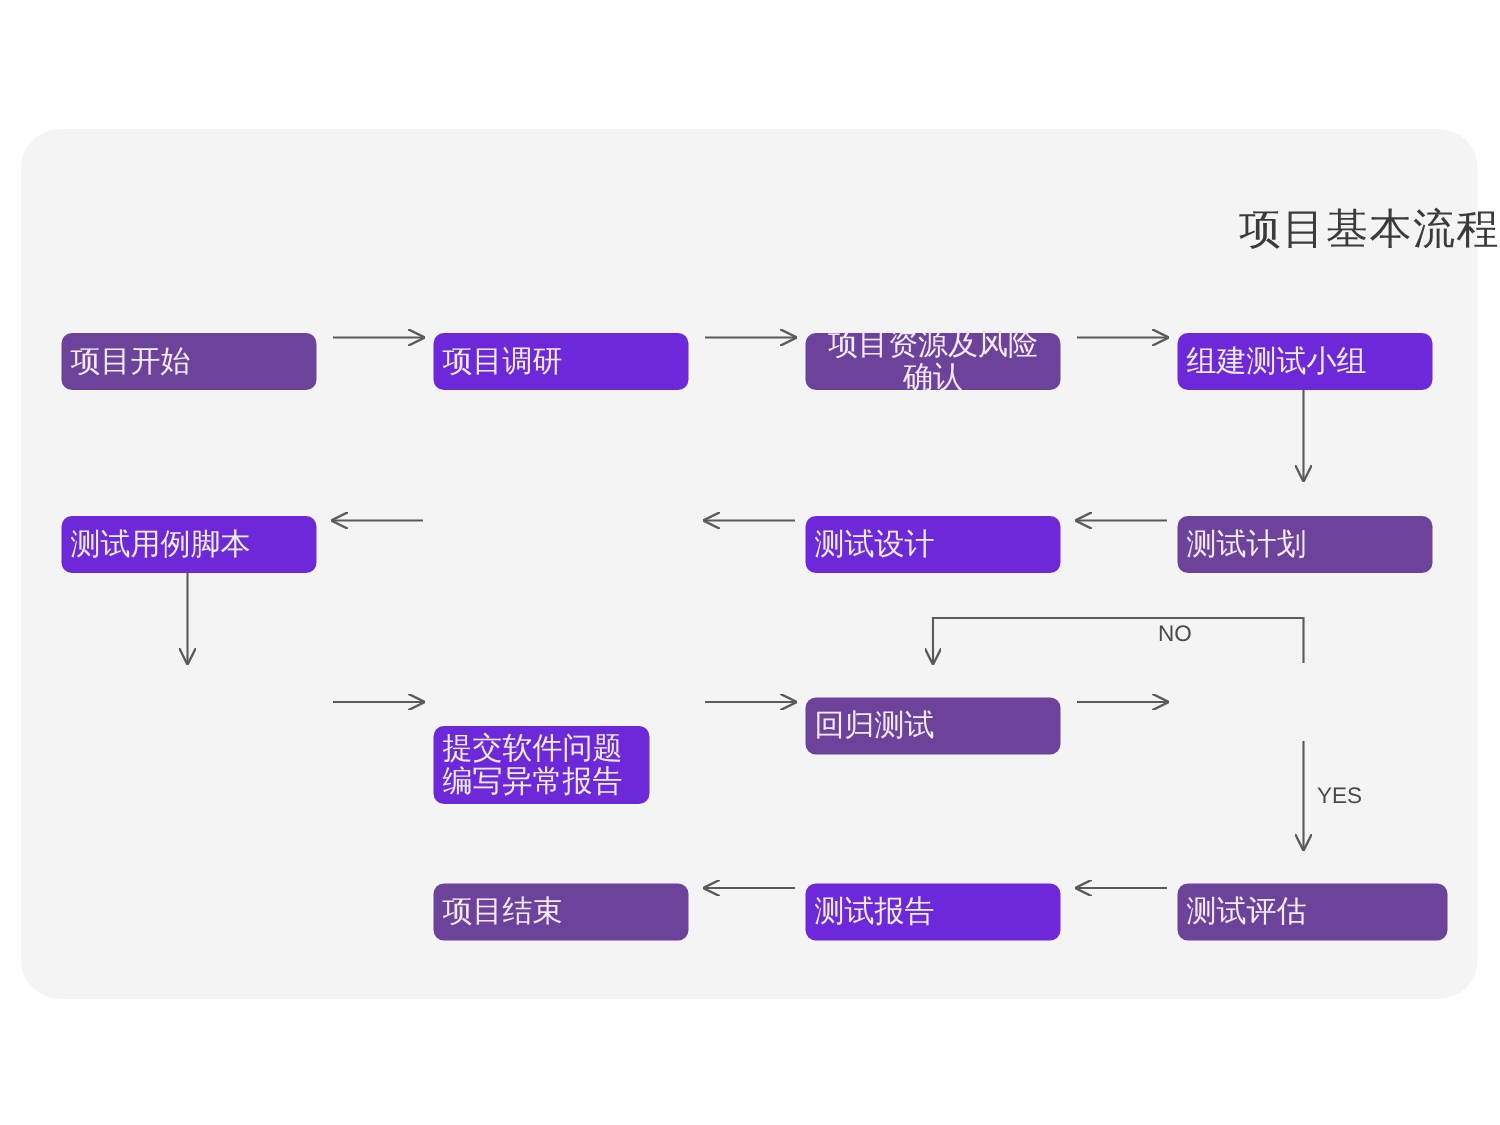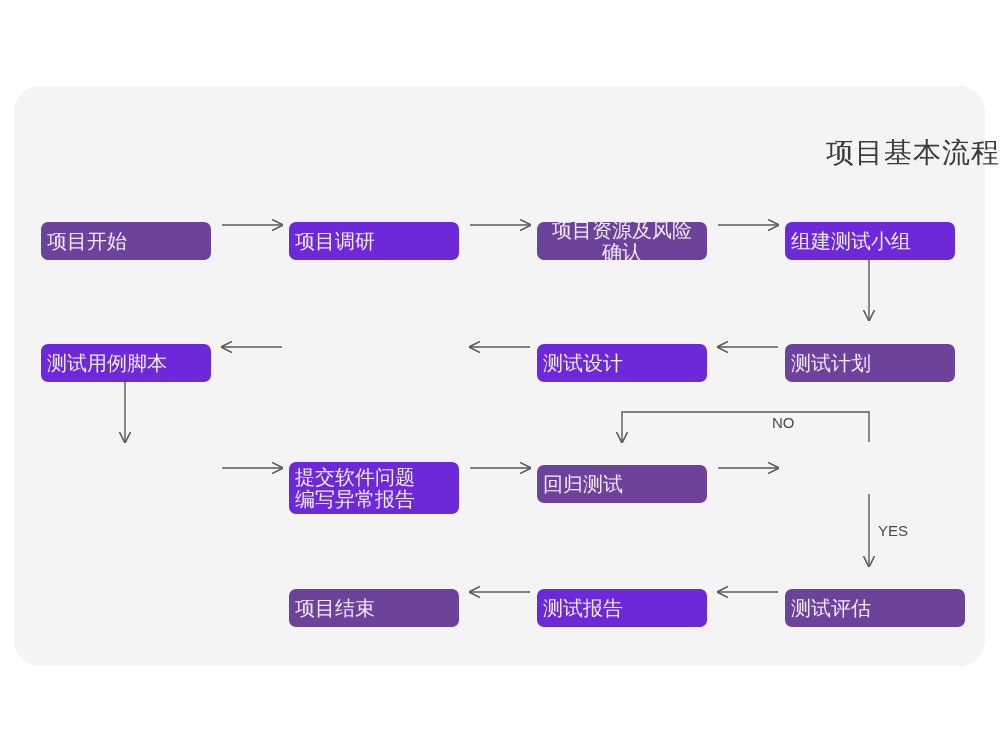--- a/index.html
+++ b/index.html
@@ -135,21 +135,21 @@
   <div class="node gray" style="left:41px; top:328px; width:170px; height:38px;">
     <span class="label">测试用例脚本</span>
   </div>
   <div class="node gray" style="left:537px; top:328px; width:170px; height:38px;">
     <span class="label">测试设计</span>
   </div>
   <div class="node purple" style="left:785px; top:328px; width:170px; height:38px;">
     <span class="label">测试计划</span>
   </div>
 
-  <div class="node gray" style="left:289px; top:446px; width:170px; height:52px;">
+  <div class="node gray" style="left:289px; top:468px; width:144px; height:52px;">
     <span class="label">提交软件问题
 编写异常报告</span>
   </div>
   <div class="node purple" style="left:537px; top:449px; width:170px; height:38px;">
     <span class="label">回归测试</span>
   </div>
 
   <div class="node purple" style="left:289px; top:573px; width:170px; height:38px;">
     <span class="label">项目结束</span>
   </div>

